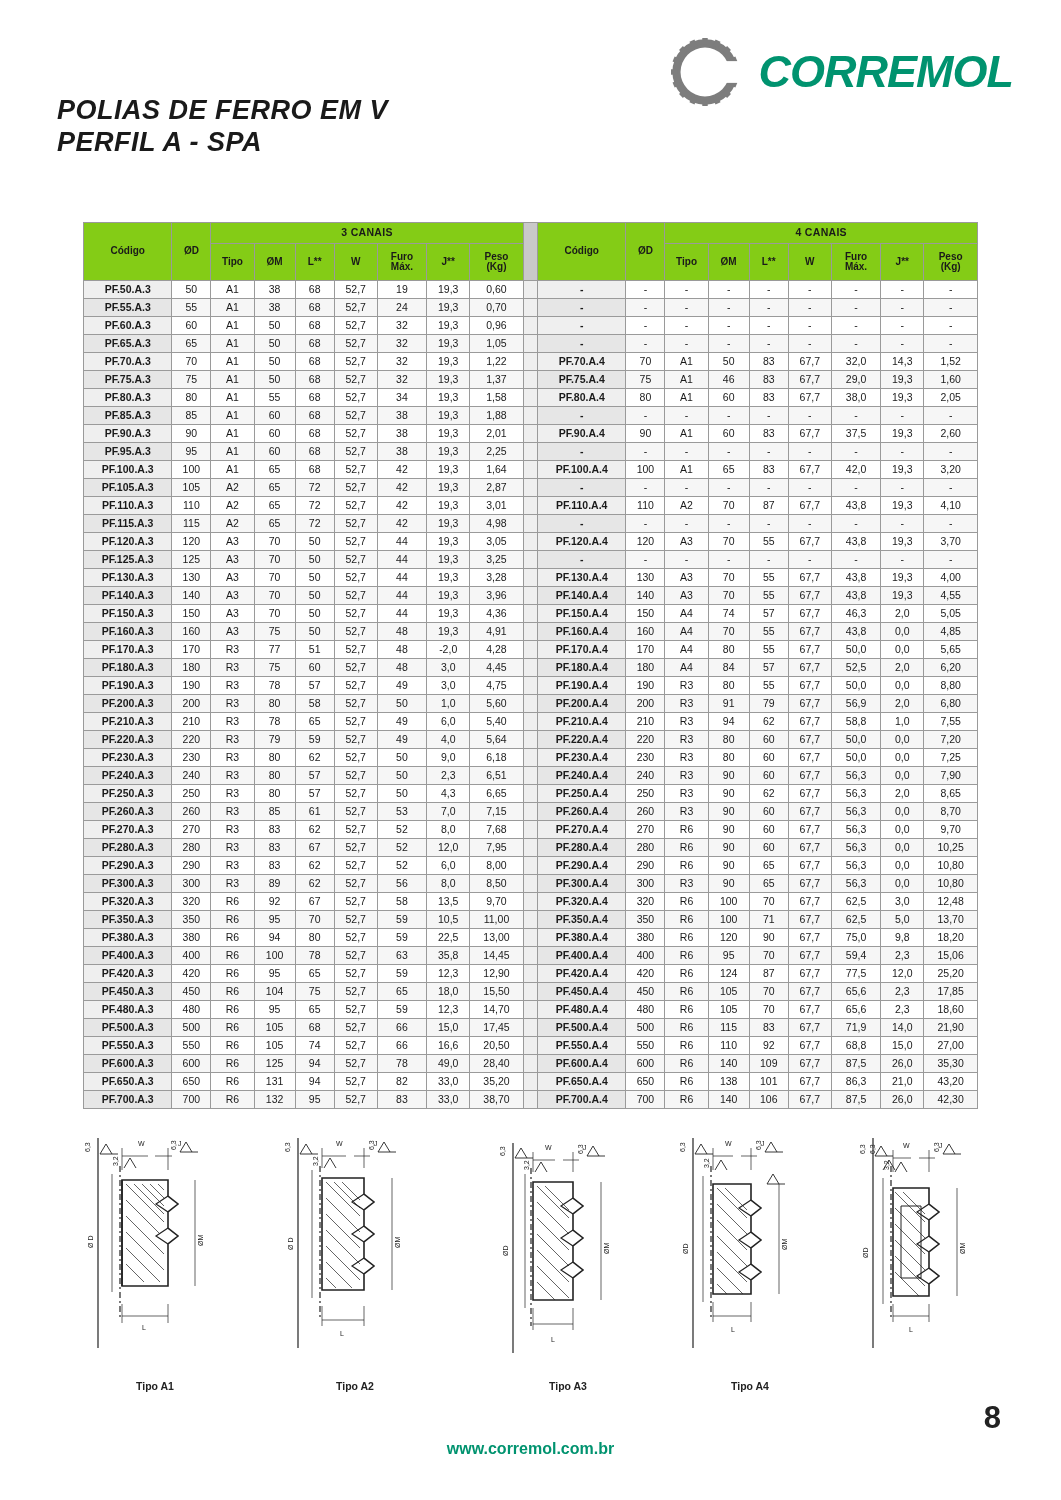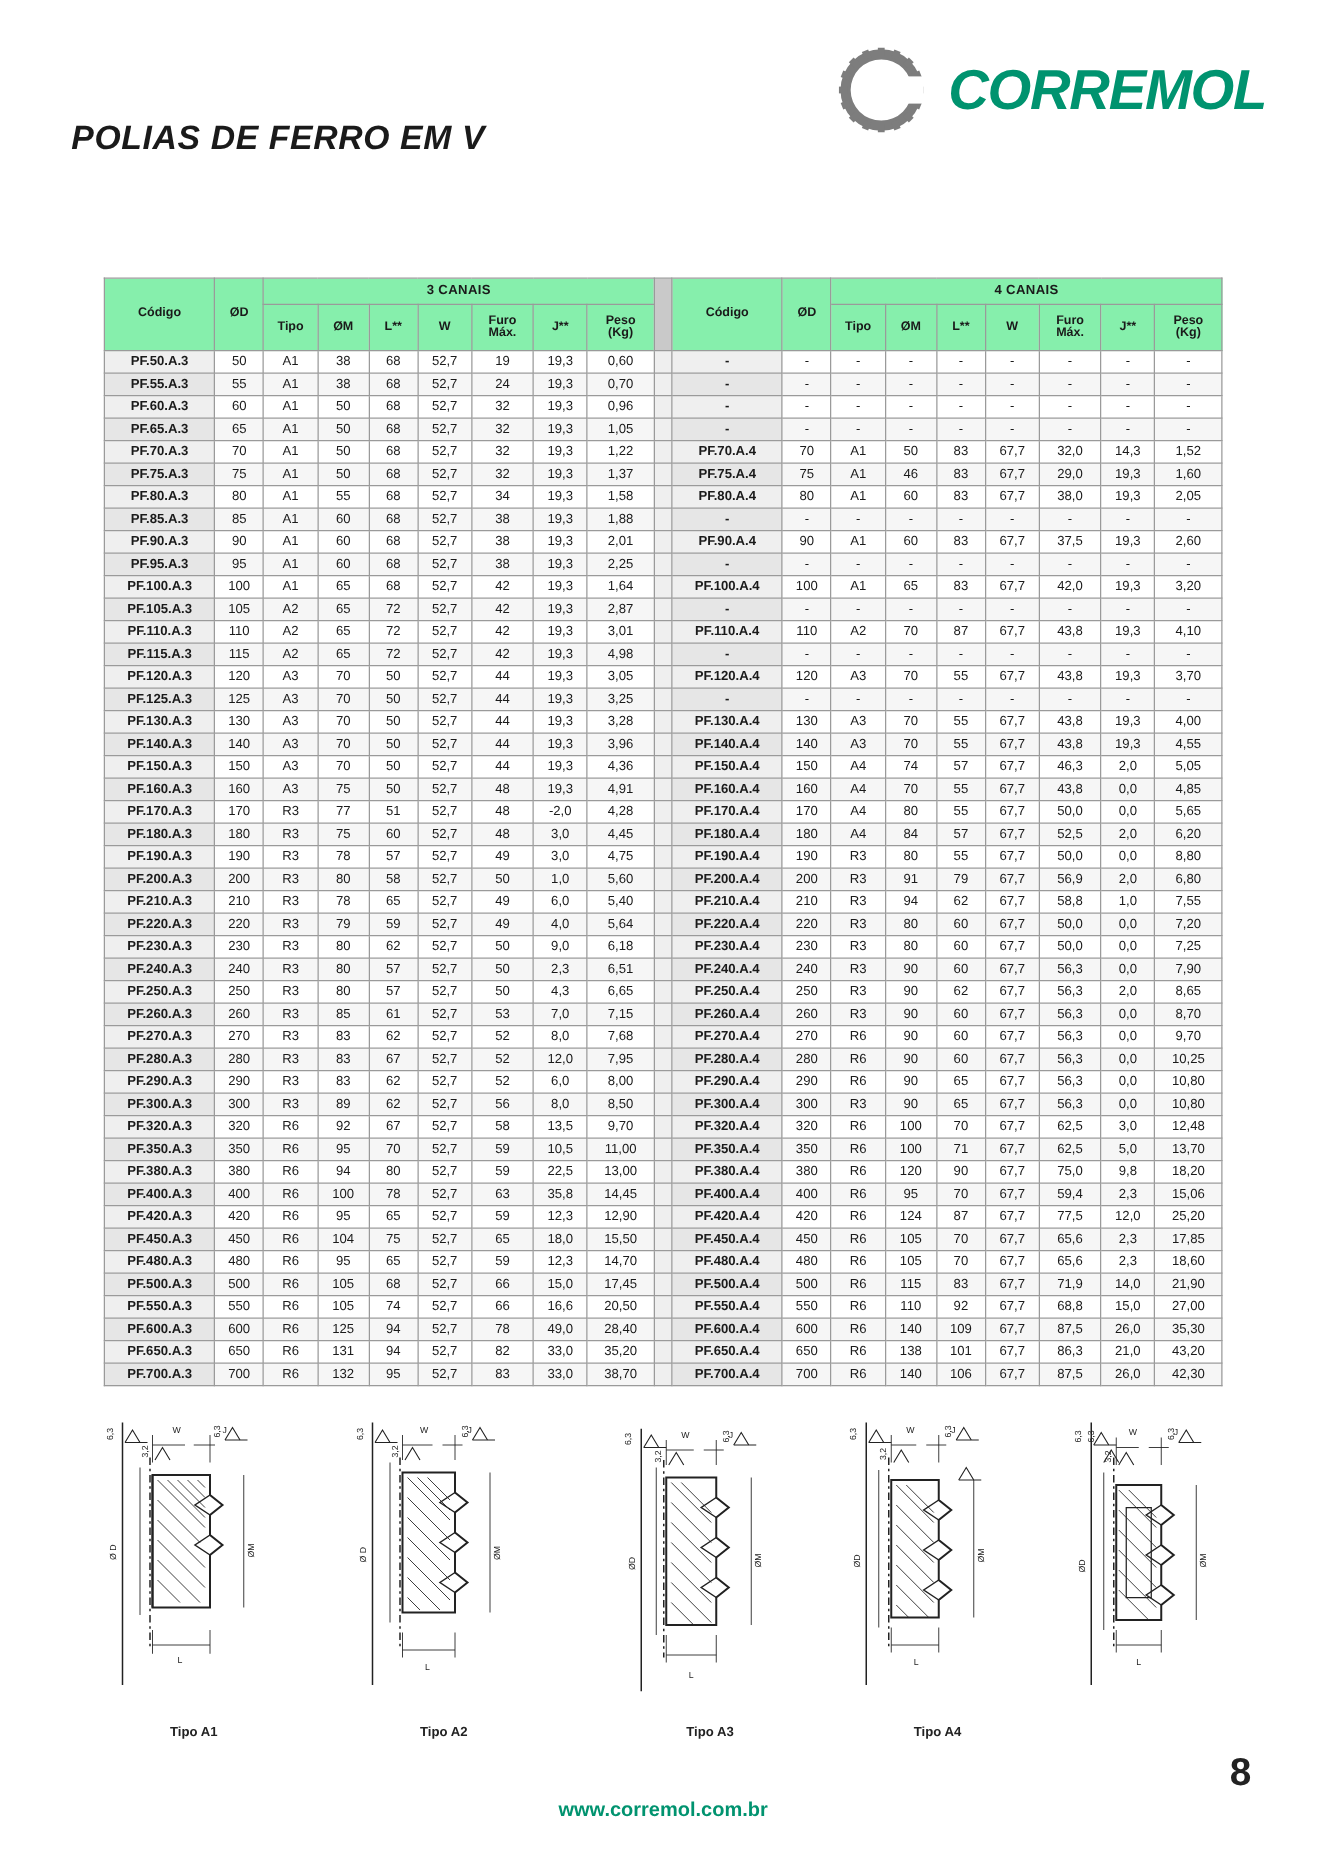--- a/index.html
+++ b/index.html
@@ -71,21 +71,21 @@
   }
   table.specs th, table.specs td {
     border: 1px solid #9a9a9a;
     text-align: center;
     vertical-align: middle;
     padding: 0;
     height: 17px;
     line-height: 1.05;
   }
   thead th {
-    background: #86efac;
+    background: #84cc16;
     font-weight: bold;
     font-size: 10px;
   }
   thead th.group {
     height: 20px;
     font-size: 10.5px;
     letter-spacing: 0.3px;
   }
   thead th.spacer-head {
     background: #c9c9c9;
@@ -169,20 +169,21 @@
     font-weight: bold;
     color: #00936f;
   }
 </style>
 </head>
 <body>
 
 <div class="header">
   <div class="title-block">
     <div class="title-line">POLIAS DE FERRO EM V</div>
+    <div class="title-line">PERFIL A - SPA</div>
   </div>
   <div class="logo">
     <span class="logo-mark">
       <svg viewBox="0 0 100 100" width="68" height="68" aria-hidden="true">
         <g fill="#7d7d7d">
           <path d="M50 2 A48 48 0 1 0 50 98 A48 48 0 0 0 50 2 Z M50 14 A36 36 0 1 1 50 86 A36 36 0 1 1 50 14 Z"></path>
           <g>
             <rect x="46" y="0" width="8" height="10"></rect>
             <rect x="46" y="90" width="8" height="10"></rect>
             <rect x="0" y="46" width="10" height="8"></rect>

